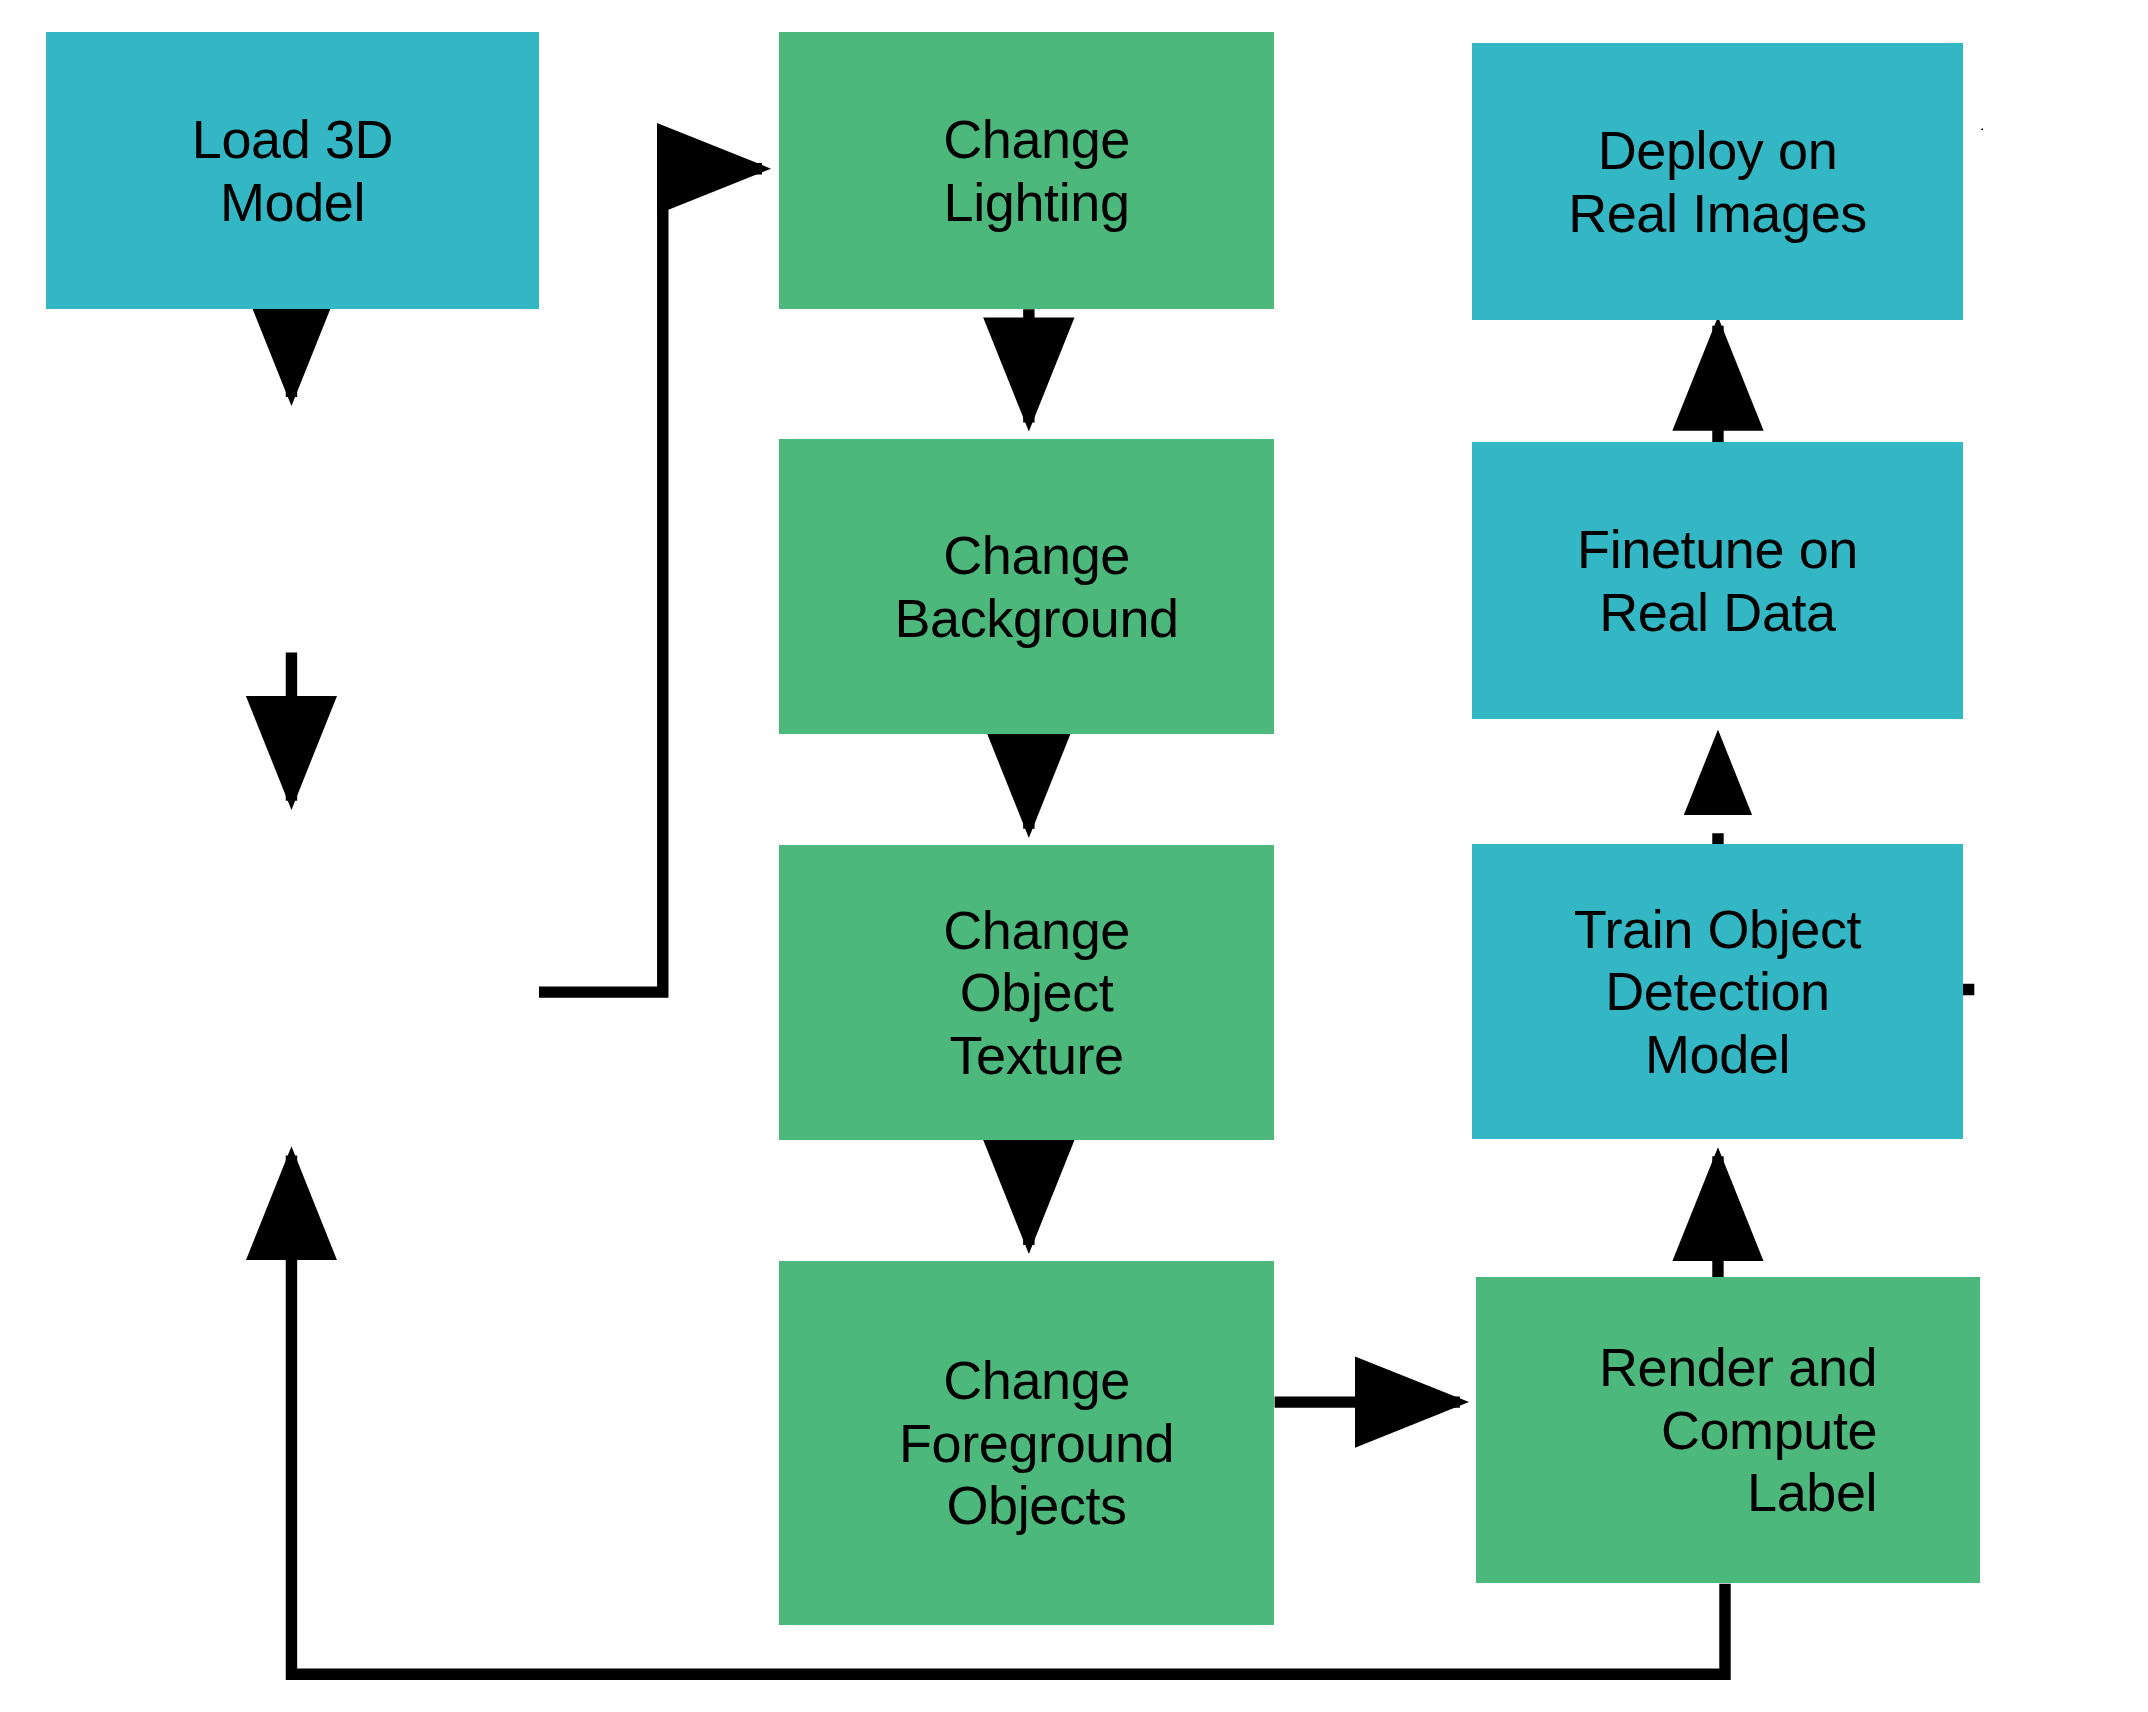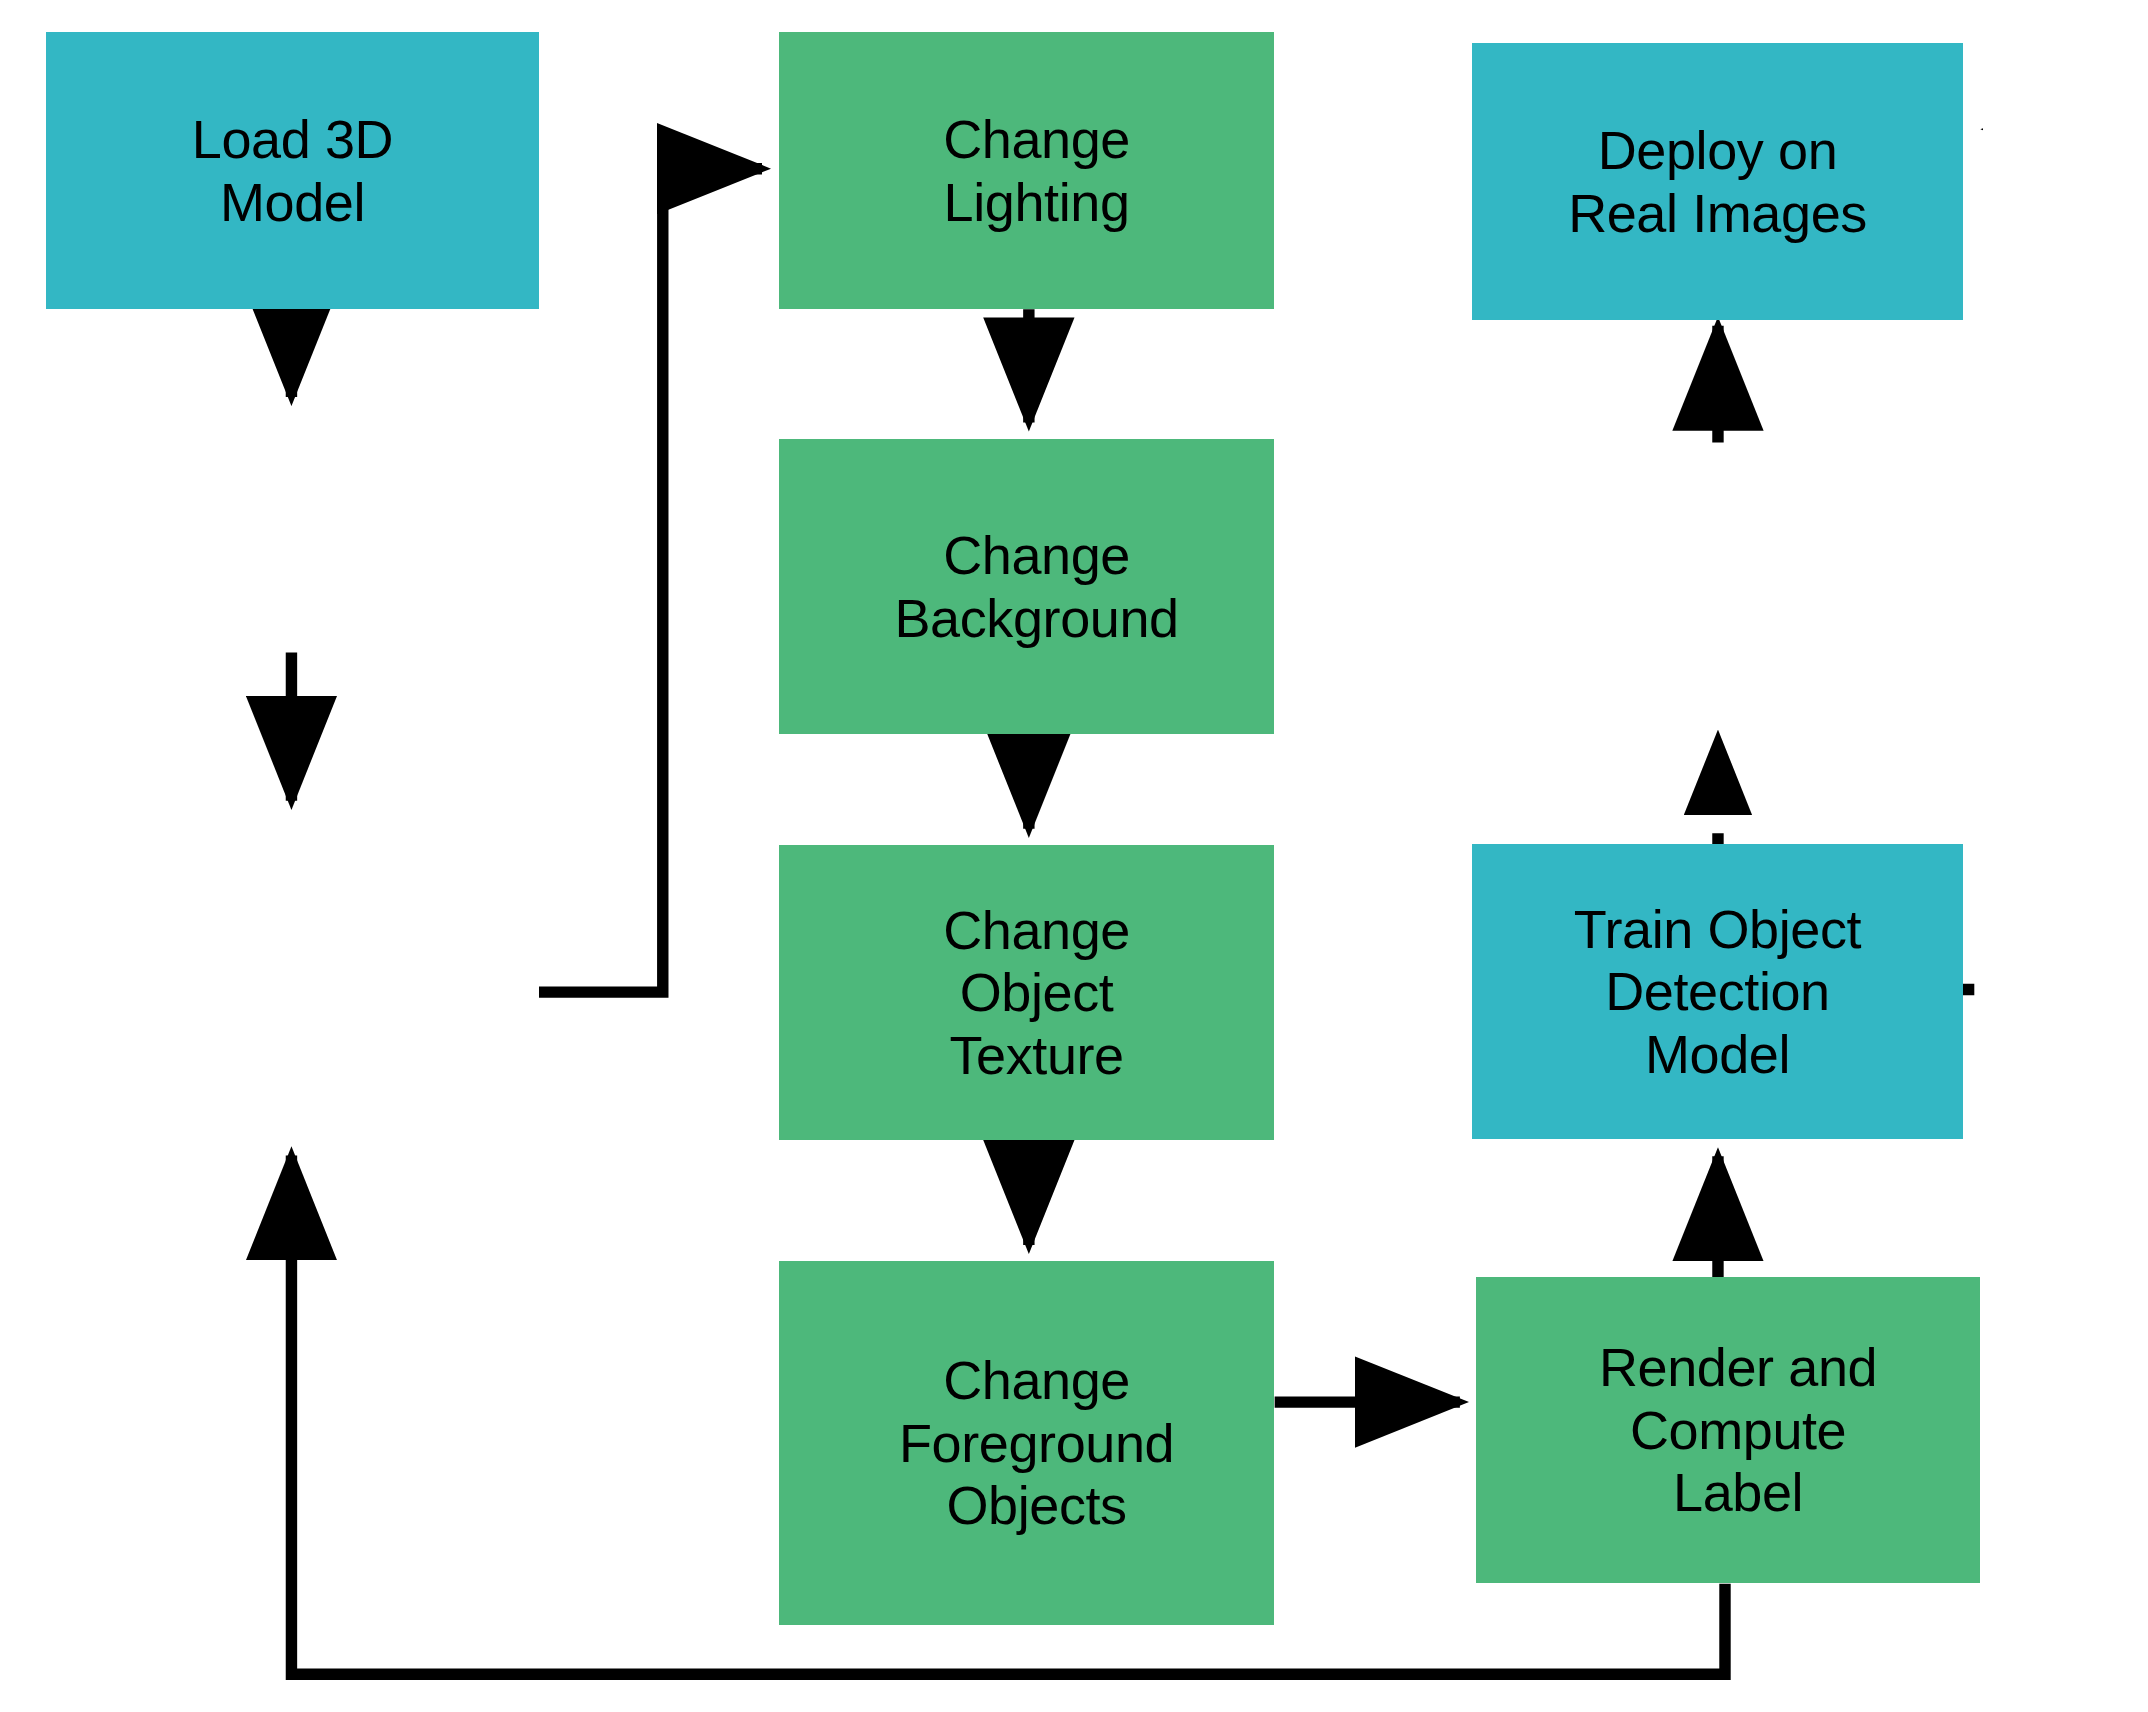--- a/index.html
+++ b/index.html
@@ -117,27 +117,31 @@
     <span>Change
 Foreground
 Objects</span>
   </div>
 
   <div class="node teal" style="left:1472px; top:43px; width:491px; height:277px;">
     <span>Deploy on
 Real Images</span>
   </div>
 
+  <div class="node teal" style="left:1472px; top:442px; width:491px; height:277px;">
+    <span>Finetune on
+Real Data</span>
+  </div>
 
   <div class="node teal" style="left:1472px; top:844px; width:491px; height:295px;">
     <span>Train Object
 Detection
 Model</span>
   </div>
 
-  <div class="node green" style="left:1476px; top:1277px; width:504px; height:306px;">
+  <div class="node green" style="left:1476px; top:1277px; width:504px; height:306px;text-align:right;">
     <span>Render and
 Compute
 Label</span>
   </div>
 
 </div>
 
 
 </body></html>

